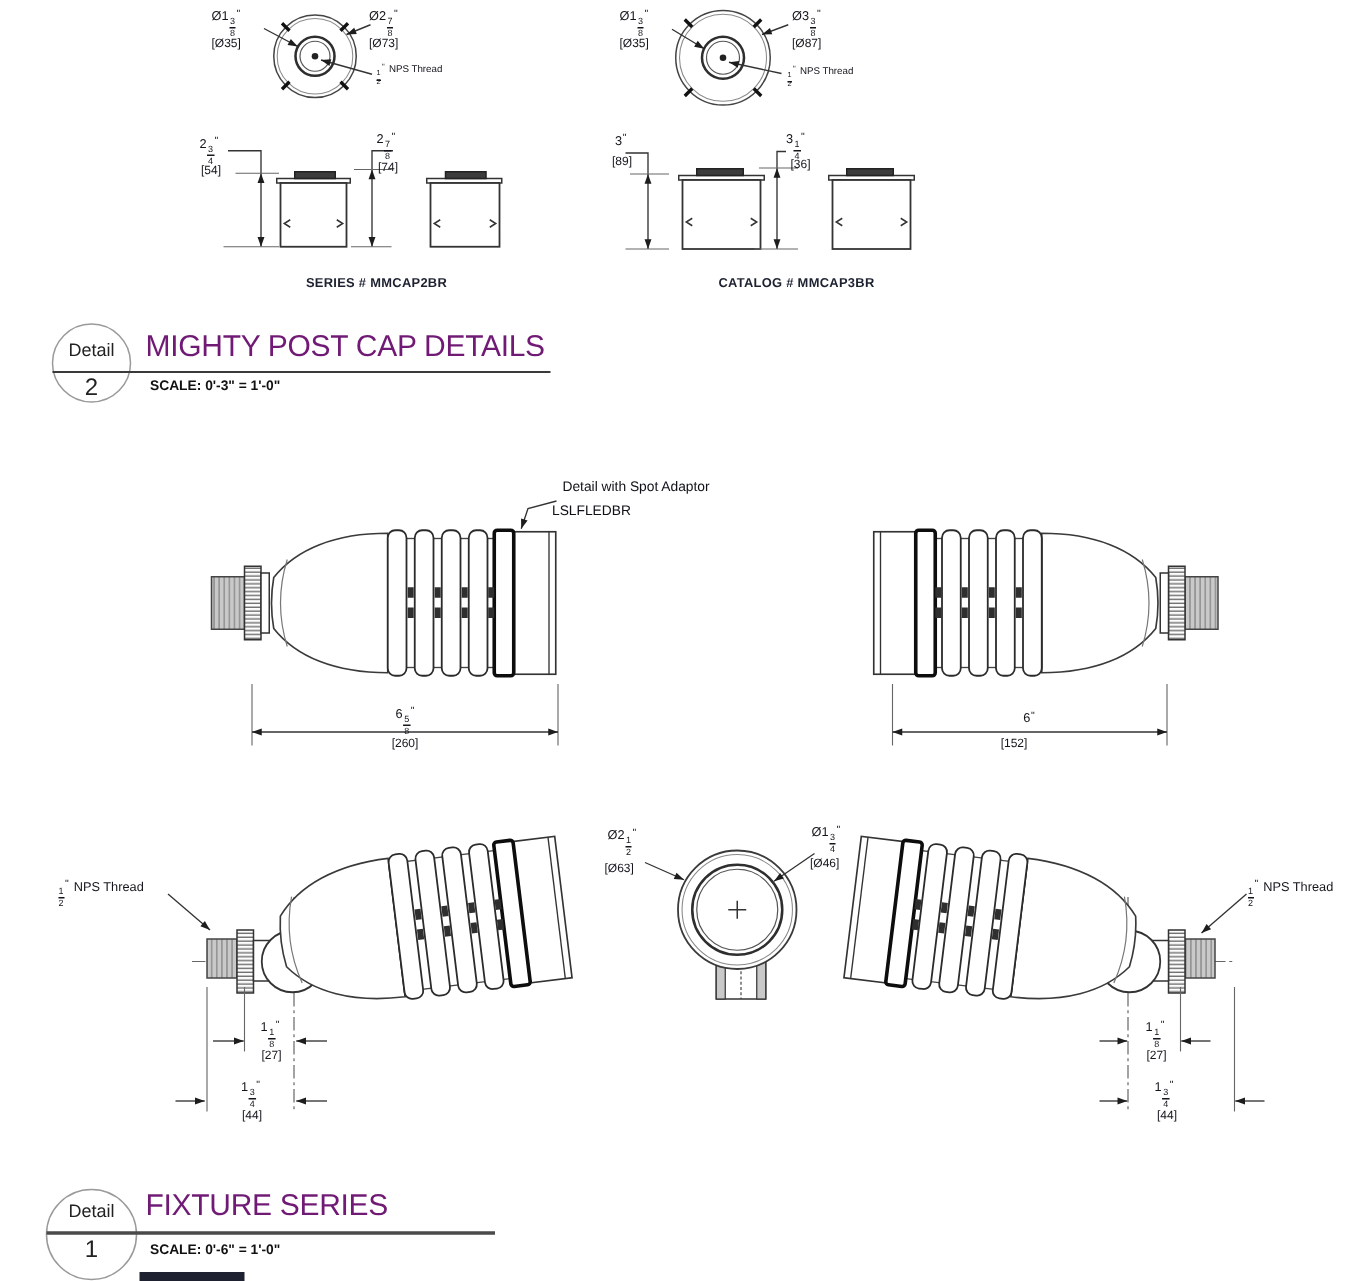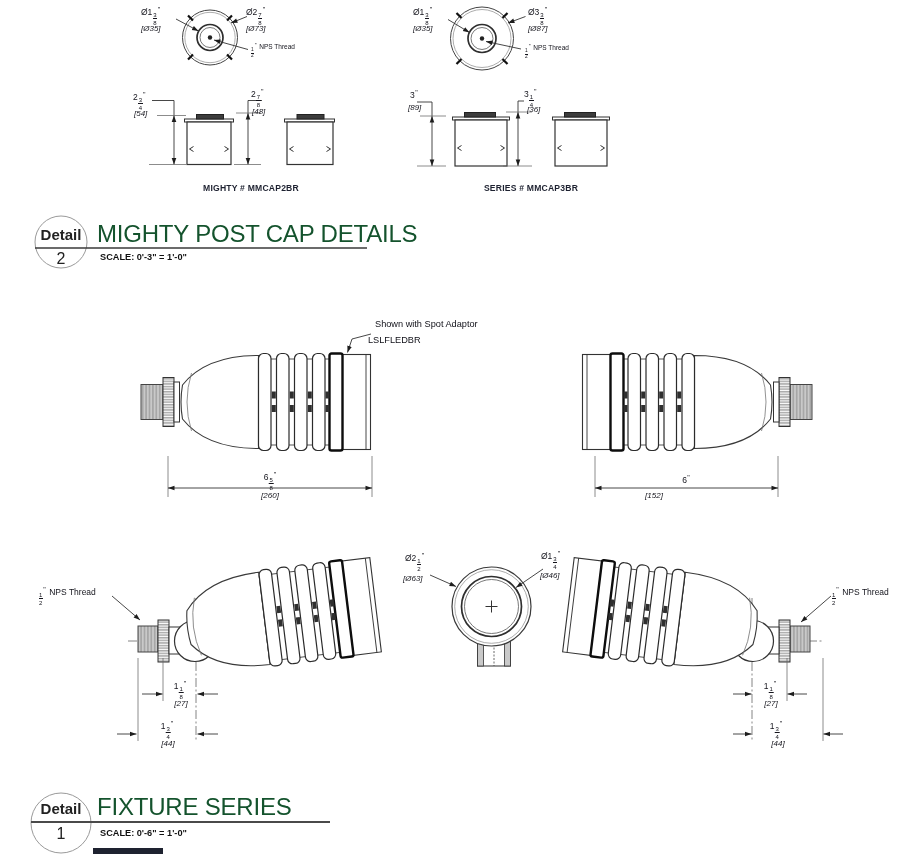--- a/index.html
+++ b/index.html
@@ -9,26 +9,26 @@
   .dim{position:absolute;white-space:nowrap;color:#14141c;font-size:8.5px;line-height:1.05;}
   .dim.small{font-size:6.5px;}
   .frac{display:inline-flex;flex-direction:column;align-items:center;font-size:6px;line-height:1;
         vertical-align:-2px;margin-left:0.5px;}
   .small .frac{font-size:4.8px;vertical-align:-1.5px;}
   .frac .fn{border-bottom:0.7px solid #14141c;padding:0 0.5px 0.5px;}
   .frac .fd{padding-top:0.5px;}
   .dsuf{font-size:7px;vertical-align:2.5px;margin-left:0.5px;}
   .small .dsuf{font-size:5px;vertical-align:2px;}
   .dpost{margin-left:1px;}
-  .mm{position:absolute;white-space:nowrap;color:#14141c;font-size:8px;line-height:1;font-style:italic;}
+  .mm{position:absolute;white-space:nowrap;color:#14141c;font-size:8px;line-height:1;}
   .ctr{transform:translateX(-50%);}
   .cat{position:absolute;white-space:nowrap;font-size:8.6px;font-weight:600;color:#1d2130;letter-spacing:0.2px;}
-  .d-title{position:absolute;white-space:nowrap;font-size:24px;color:#14532d;letter-spacing:-0.2px;}
+  .d-title{position:absolute;white-space:nowrap;font-size:20px;color:#701a75;letter-spacing:-0.2px;}
   .d-scale{position:absolute;white-space:nowrap;font-size:9.2px;font-weight:bold;color:#111;}
-  .d-badge{position:absolute;white-space:nowrap;font-size:15px;color:#222;font-weight:bold;}
+  .d-badge{position:absolute;white-space:nowrap;font-size:12px;color:#222;}
   .d-num{position:absolute;white-space:nowrap;font-size:16px;color:#222;}
   .note{position:absolute;white-space:nowrap;font-size:9.2px;color:#101018;}
 </style>
 </head>
 <body>
 
 <svg width="900" height="854" viewBox="0 0 900 854">
 <defs>
   <marker id="ah" viewBox="0 0 10 10" refX="9.5" refY="5" markerWidth="8" markerHeight="8" orient="auto-start-reverse">
     <path d="M0.5,1.8 L9.5,5 L0.5,8.2 Z" fill="#1d1d1d"></path>
@@ -237,22 +237,22 @@
     </span><span class="dsuf">"</span><span class="dpost"> NPS Thread</span></div>
 <div class="dim" style="left:133px;top:91px"><span class="dpre">2</span><span class="frac">
       <span class="fn">3</span>
       <span class="fd">4</span>
     </span><span class="dsuf">"</span></div>
 <div class="mm" style="left:134px;top:110px">[54]</div>
 <div class="dim" style="left:251px;top:88px"><span class="dpre">2</span><span class="frac">
       <span class="fn">7</span>
       <span class="fd">8</span>
     </span><span class="dsuf">"</span></div>
-<div class="mm" style="left:252px;top:108px">[48]</div>
-<div class="cat ctr" style="left:251px;top:183px">MIGHTY # MMCAP2BR</div>
+<div class="mm" style="left:252px;top:108px">[74]</div>
+<div class="cat ctr" style="left:251px;top:183px">SERIES # MMCAP2BR</div>
 
 <div class="dim" style="left:413px;top:6px"><span class="dpre">Ø1</span><span class="frac">
       <span class="fn">3</span>
       <span class="fd">8</span>
     </span><span class="dsuf">"</span></div>
 <div class="mm" style="left:413px;top:25px">[Ø35]</div>
 <div class="dim" style="left:528px;top:6px"><span class="dpre">Ø3</span><span class="frac">
       <span class="fn">3</span>
       <span class="fd">8</span>
     </span><span class="dsuf">"</span></div>
@@ -261,37 +261,37 @@
       <span class="fn">1</span>
       <span class="fd">2</span>
     </span><span class="dsuf">"</span><span class="dpost"> NPS Thread</span></div>
 <div class="dim" style="left:410px;top:89px"><span class="dpre">3</span><span class="dsuf">"</span></div>
 <div class="mm" style="left:408px;top:104px">[89]</div>
 <div class="dim" style="left:524px;top:88px"><span class="dpre">3</span><span class="frac">
       <span class="fn">1</span>
       <span class="fd">4</span>
     </span><span class="dsuf">"</span></div>
 <div class="mm" style="left:527px;top:106px">[36]</div>
-<div class="cat ctr" style="left:531px;top:183px">SERIES # MMCAP3BR</div>
+<div class="cat ctr" style="left:531px;top:183px">CATALOG # MMCAP3BR</div>
 
 <div class="d-badge ctr" style="left:61px;top:226px">Detail</div>
 <div class="d-num ctr" style="left:61px;top:250px">2</div>
 <div class="d-title" style="left:97px;top:220px">MIGHTY POST CAP DETAILS</div>
 <div class="d-scale" style="left:100px;top:252px">SCALE: 0'-3" = 1'-0"</div>
 
-<div class="note" style="left:375px;top:319px">Shown with Spot Adaptor</div>
+<div class="note" style="left:375px;top:319px">Detail with Spot Adaptor</div>
 <div class="note" style="left:368px;top:335px">LSLFLEDBR</div>
 
 <div class="dim ctr" style="left:270px;top:471px"><span class="dpre">6</span><span class="frac">
       <span class="fn">5</span>
       <span class="fd">8</span>
     </span><span class="dsuf">"</span></div>
 <div class="mm ctr" style="left:270px;top:492px">[260]</div>
 <div class="dim ctr" style="left:686px;top:474px"><span class="dpre">6</span><span class="dsuf">"</span></div>
-<div class="mm ctr" style="left:654px;top:492px">[152]</div>
+<div class="mm ctr" style="left:676px;top:492px">[152]</div>
 
 <div class="dim" style="left:405px;top:552px"><span class="dpre">Ø2</span><span class="frac">
       <span class="fn">1</span>
       <span class="fd">2</span>
     </span><span class="dsuf">"</span></div>
 <div class="mm" style="left:403px;top:575px">[Ø63]</div>
 <div class="dim" style="left:541px;top:550px"><span class="dpre">Ø1</span><span class="frac">
       <span class="fn">3</span>
       <span class="fd">4</span>
     </span><span class="dsuf">"</span></div>

